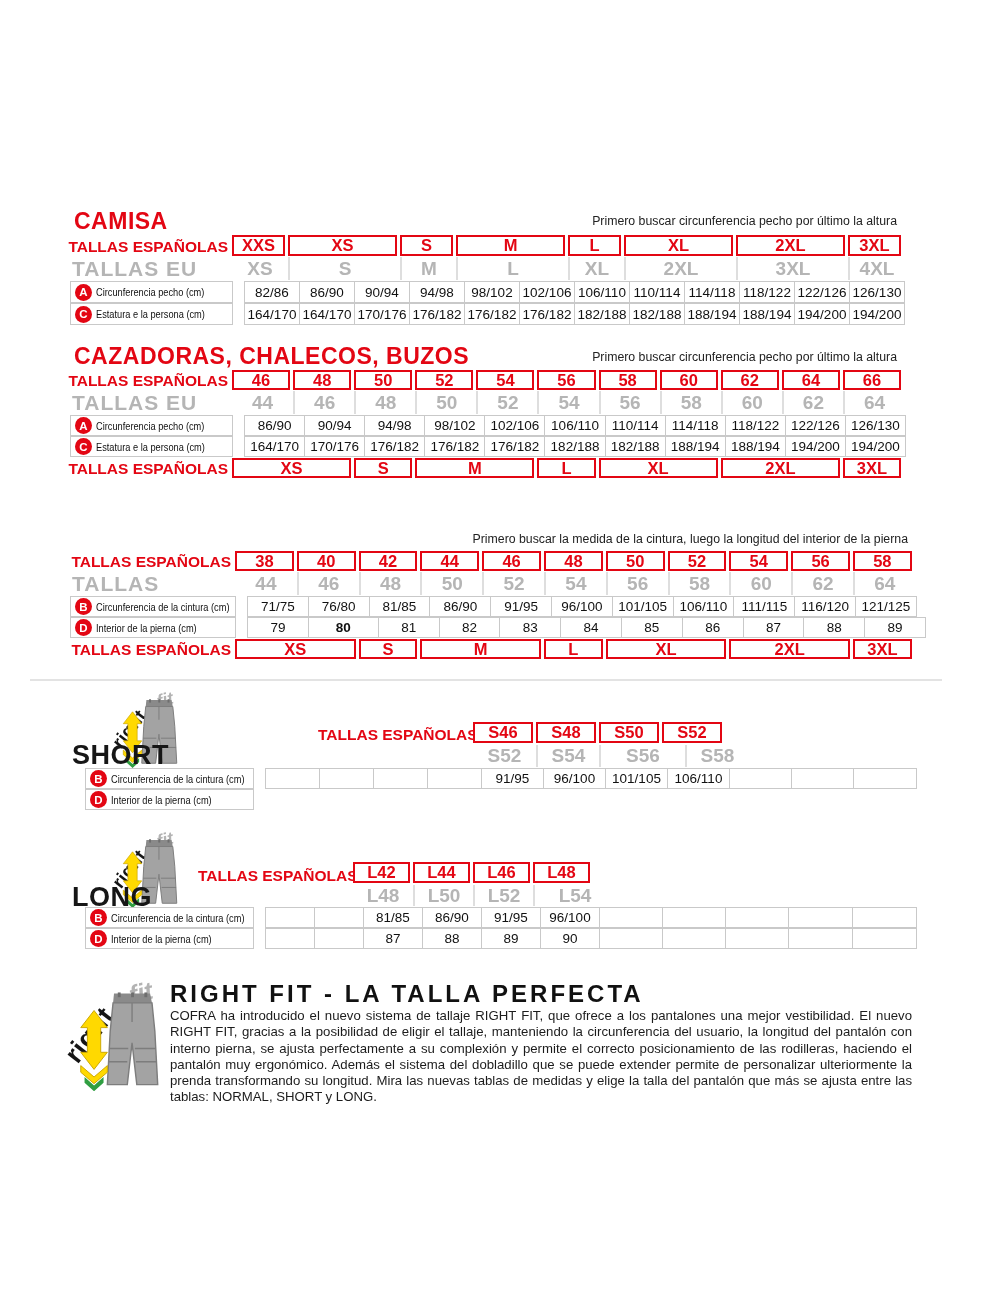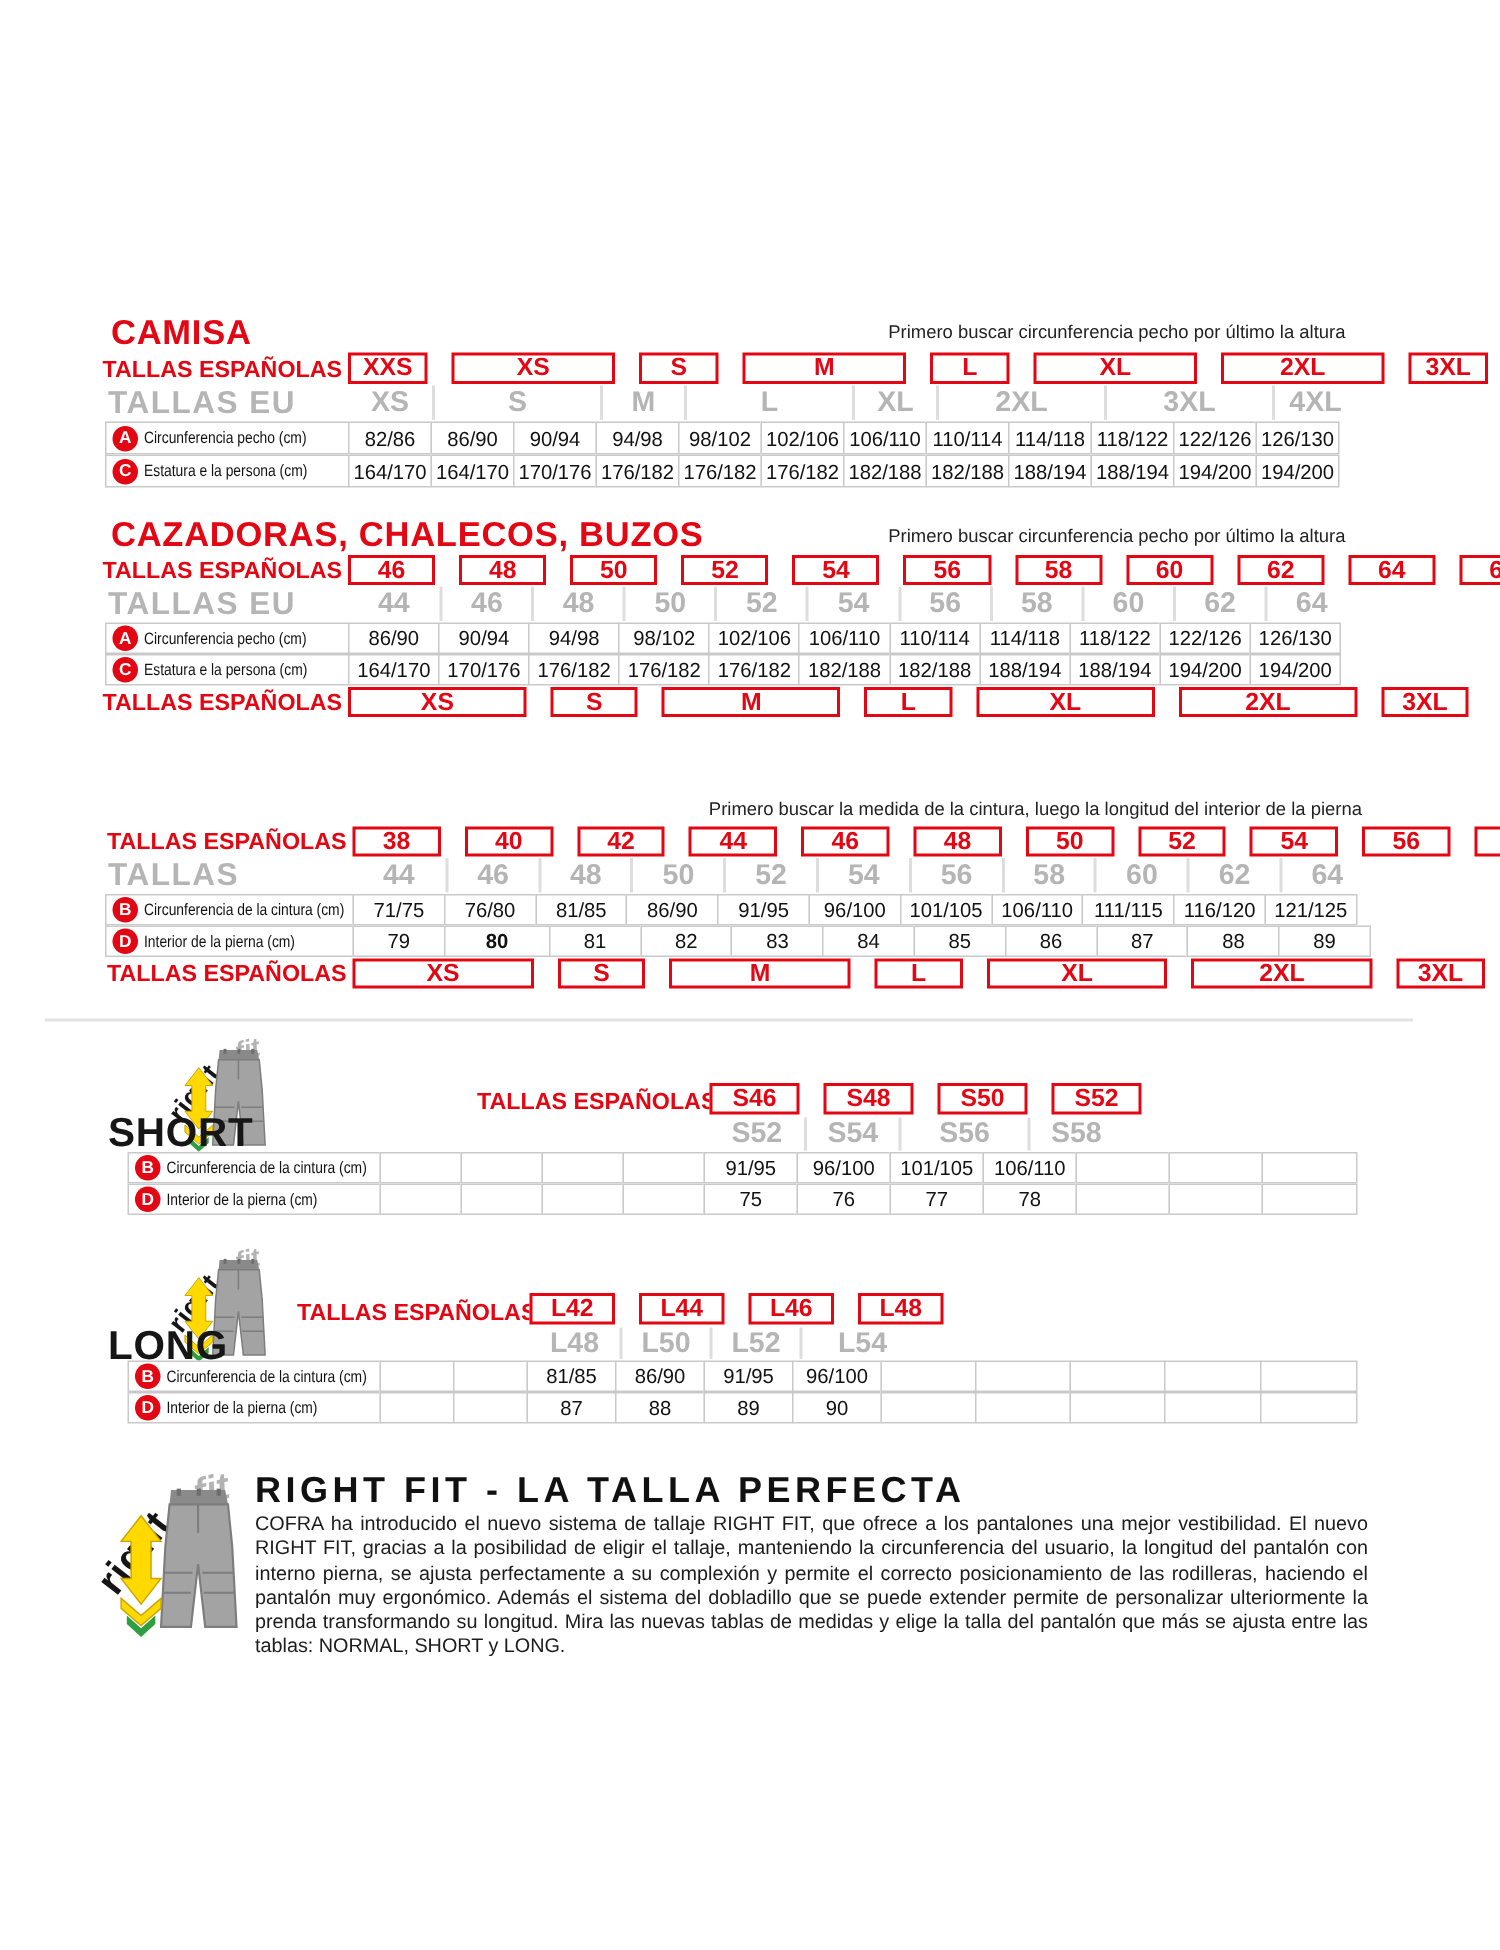--- a/index.html
+++ b/index.html
@@ -3,27 +3,27 @@
 <meta charset="utf-8">
 <style>
   html,body{margin:0;padding:0;background:#fff;}
   .page{position:relative;width:1000px;height:1300px;background:#fff;overflow:hidden;
         font-family:"Liberation Sans", sans-serif;}
   .title{position:absolute;font-size:23px;font-weight:bold;color:#e30613;letter-spacing:.5px;white-space:nowrap;}
   .note{position:absolute;font-size:12.3px;color:#222;white-space:nowrap;}
   .lbl-es{position:absolute;font-size:15.5px;font-weight:bold;color:#e30613;text-align:right;white-space:nowrap;}
   .lbl-eu{position:absolute;font-size:21px;font-weight:bold;color:#b5b5b5;letter-spacing:1px;white-space:nowrap;}
   .r{position:absolute;display:flex;align-items:stretch;}
-  .red-row{gap:16px;}
+  .red-row{gap:3px;}
   .cell{box-sizing:border-box;display:flex;align-items:center;justify-content:center;white-space:nowrap;}
   .cell.red{border:2px solid #e30613;color:#e30613;font-weight:bold;font-size:16.5px;background:#fff;}
   .cell.gray{color:#b5b5b5;font-weight:bold;font-size:19px;border-left:2px solid #dedede;}
   .r .cell.gray:first-child{border-left:none;}
   .cell.data{border:1px solid #c9c9c9;margin-left:-1px;font-size:13.5px;color:#111;background:#fff;}
-  .r .cell.data:first-child{margin-left:0;}
+  .r .cell.data:first-child{margin-left:12px;}
   .rowlabel{position:absolute;box-sizing:border-box;border:1px solid #c9c9c9;display:flex;align-items:center;
             padding-left:4px;gap:4px;background:#fff;}
   .circle{flex:0 0 auto;width:17px;height:17px;border-radius:50%;background:#e30613;color:#fff;font-weight:bold;
           font-size:11.5px;display:flex;align-items:center;justify-content:center;}
   .rltext{font-size:11px;color:#111;white-space:nowrap;transform:scaleX(.84);transform-origin:left center;}
   .divider{position:absolute;left:30px;width:912px;height:2px;background:#e3e3e3;}
   .bigword{position:absolute;font-size:27px;font-weight:bold;color:#161616;letter-spacing:.5px;}
   .rf-logo{position:absolute;width:100px;height:115px;transform-origin:top left;}
   .rf-right{position:absolute;left:-18px;top:40px;transform:rotate(-52deg);font-size:28px;font-weight:bold;
             color:#151515;letter-spacing:.5px;}
@@ -314,33 +314,20 @@
       <div class="cell data" style="width: 63px;">106/110</div>
       <div class="cell data" style="width: 63px;"></div>
       <div class="cell data" style="width: 63px;"></div>
       <div class="cell data" style="width: 64px;"></div>
     </div>
 
   <div class="rowlabel" style="left:85px;top:789px;width:169px;height:21px">
     <span class="circle">D</span>
     <span class="rltext">Interior de la pierna (cm)</span>
   </div>
-  <div class="r" style="left:253px;top:789px;height:21px">
-      <div class="cell data" style="width: 55px;"></div>
-      <div class="cell data" style="width: 55px;"></div>
-      <div class="cell data" style="width: 55px;"></div>
-      <div class="cell data" style="width: 55px;"></div>
-      <div class="cell data" style="width: 63px;">75</div>
-      <div class="cell data" style="width: 63px;">76</div>
-      <div class="cell data" style="width: 63px;">77</div>
-      <div class="cell data" style="width: 63px;">78</div>
-      <div class="cell data" style="width: 63px;"></div>
-      <div class="cell data" style="width: 63px;"></div>
-      <div class="cell data" style="width: 64px;"></div>
-    </div>
 
   <div class="rf-logo" style="left:120px;top:832px;transform:scale(0.66)">
     <span class="rf-right">right</span>
     <span class="rf-fit">fit</span>
     <svg class="rf-svg" viewBox="0 0 100 115">
       <g>
         <path d="M40,12 L78,12 L80,22 L39,22 Z" fill="#8a8a8a"></path>
         <rect x="44" y="11" width="3" height="5" fill="#6e6e6e"></rect>
           <rect x="58" y="11" width="3" height="5" fill="#6e6e6e"></rect>
           <rect x="72" y="11" width="3" height="5" fill="#6e6e6e"></rect>

